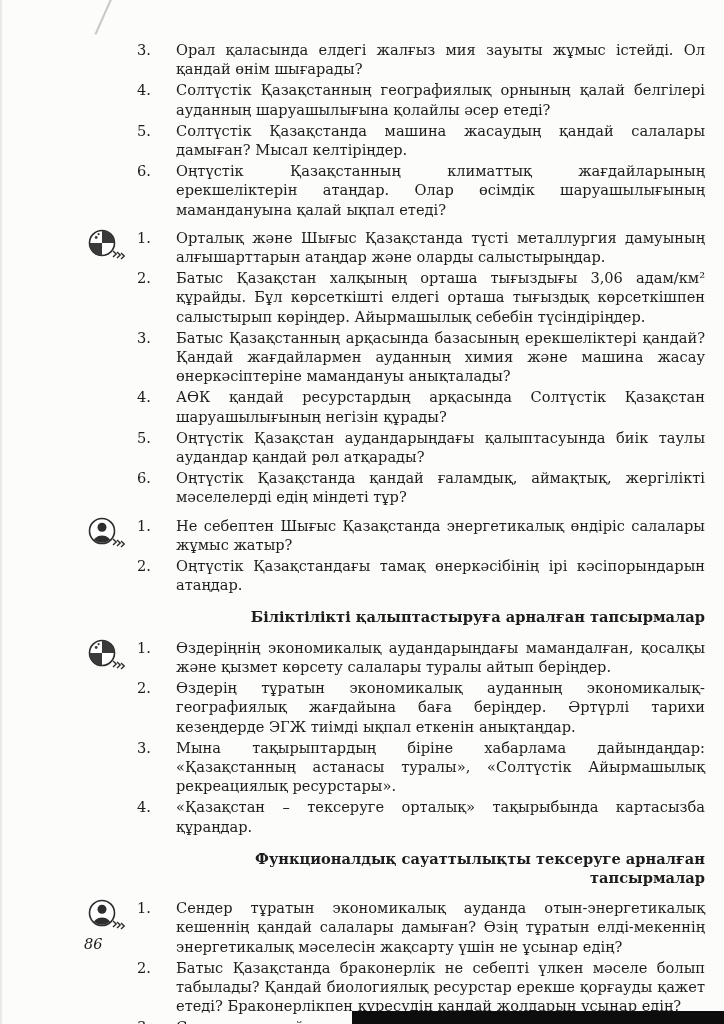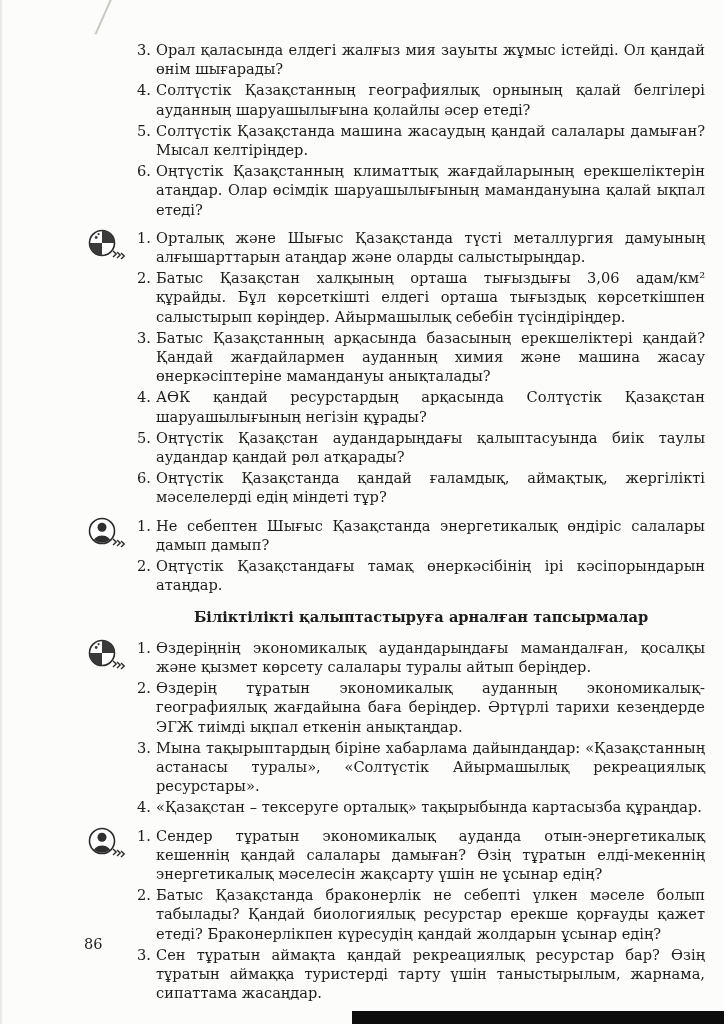--- a/index.html
+++ b/index.html
@@ -17,35 +17,36 @@
     position: absolute;
     left: 137px; top: 40px;
     width: 568px;
     font-size: 14.6px;
     line-height: 19.2px;
   }
   .block { position: relative; margin: 0 0 9px 0; }
   .block.spaced { margin-top: 4px; }
   .item { display: flex; margin: 0 0 2px 0; }
   .num { flex: 0 0 19px; }
-  .txt { flex: 1; text-align: justify; }
+  .txt { flex: 1; text-align: justify; margin-left: 20px; }
   .heading {
-    text-align: center;
+    text-align: right;
     font-weight: bold;
     margin: 13px 0 11px 0;
   }
   .margin-icon {
     position: absolute;
     left: -50px; top: 0px;
     width: 42px; height: 36px;
   }
   .page-number {
     position: absolute;
     left: 84px; top: 936px;
     font-size: 14.5px;
+    font-style: italic;
   }
   .scan-bar {
     position: absolute;
     left: 352px; bottom: 0;
     width: 372px; height: 13px;
     background: #0d0d0d;
   }
   .scan-line {
     position: absolute;
     left: 103px; top: -6px;
@@ -140,21 +141,21 @@
             <circle cx="15" cy="11.3" r="4.5" fill="#2e2e2e"></circle>
             <path d="M5.5 28 a9.5 8.5 0 0 1 19 0 z" fill="#2e2e2e"></path>
           </g>
           <path d="M26 23 l3.2 3 l-3.2 3" fill="none" stroke="#2b2b2b" stroke-width="1.4"></path>
           <path d="M30 24 l3.2 3 l-3.2 3" fill="none" stroke="#2b2b2b" stroke-width="1.4"></path>
           <path d="M34 25 l3.2 3 l-3.2 3" fill="none" stroke="#2b2b2b" stroke-width="1.4"></path>
         </svg>
       </span>
       <div class="item">
         <span class="num">1.</span>
-        <span class="txt">Не себептен Шығыс Қазақстанда энергетикалық өндіріс салалары дамып дамып?</span>
+        <span class="txt">Не себептен Шығыс Қазақстанда энергетикалық өндіріс салалары жұмыс жатыр?</span>
       </div>
       <div class="item">
         <span class="num">2.</span>
         <span class="txt">Оңтүстік Қазақстандағы тамақ өнеркәсібінің ірі кәсіпорындарын атаңдар.</span>
       </div>
     </div>
 
     <div class="heading">Біліктілікті қалыптастыруға арналған тапсырмалар</div>
 
     <div class="block">
@@ -181,20 +182,21 @@
       <div class="item">
         <span class="num">3.</span>
         <span class="txt">Мына тақырыптардың біріне хабарлама дайындаңдар: «Қазақстанның астанасы туралы», «Солтүстік Айырмашылық рекреациялық ресурстары».</span>
       </div>
       <div class="item">
         <span class="num">4.</span>
         <span class="txt">«Қазақстан – тексеруге орталық» тақырыбында картасызба құраңдар.</span>
       </div>
     </div>
 
+    <div class="heading">Функционалдық сауаттылықты тексеруге арналған тапсырмалар</div>
 
     <div class="block">
       <span class="margin-icon">
         <svg width="42" height="36" viewBox="0 0 42 36">
           <defs>
               <clipPath id="pc2">
                 <circle cx="15" cy="15" r="11.7"></circle>
               </clipPath>
             </defs>
           <circle cx="15" cy="15" r="12.5" fill="#ffffff" stroke="#2b2b2b" stroke-width="1.6"></circle>

